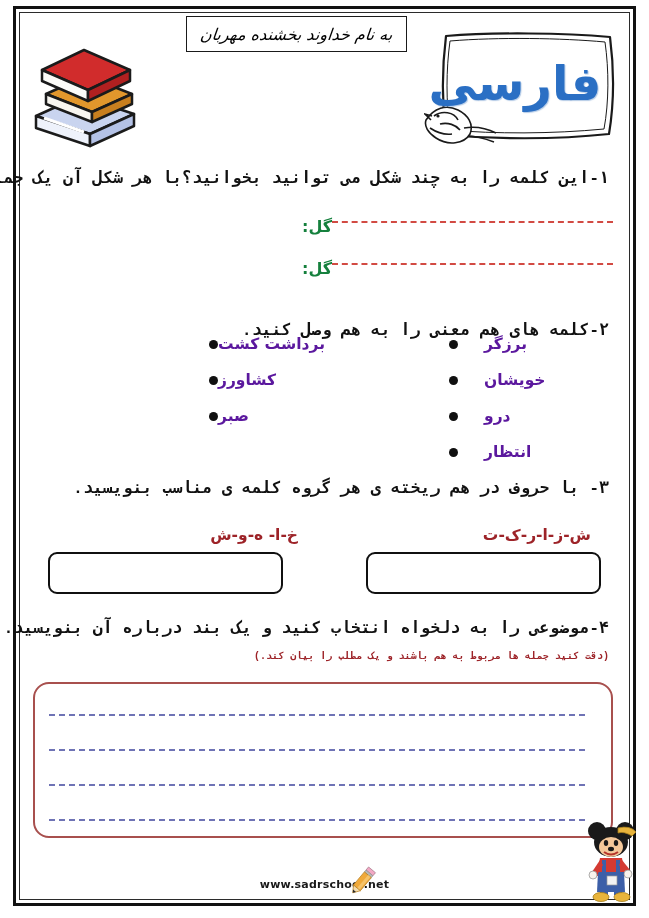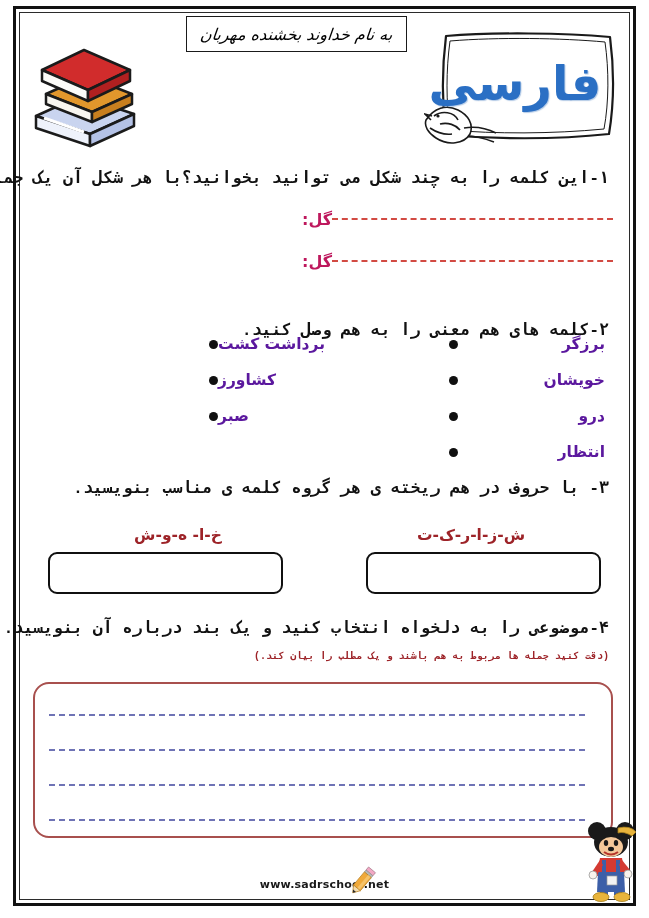--- a/index.html
+++ b/index.html
@@ -118,23 +118,24 @@
   .ans-row {
     position: absolute;
     display: flex;
     flex-direction: row-reverse;
     align-items: center;
     direction: rtl;
   }
   .ans-label {
     font-size: 16px;
     font-weight: bold;
-    color: #be185d;
+    color: #15803d;
     margin-left: 2px;
     white-space: nowrap;
+    margin-top: 7px;
   }
   .dash-line-red {
     flex: 1;
     height: 0;
     border-top: 2px dashed #d24a43;
     margin-bottom: 2px;
   }
 
   
   .match-area {
@@ -145,21 +146,21 @@
     display: flex;
     flex-direction: row;
     align-items: center;
     height: 36px;
   }
   .cell-right, .cell-left {
     display: flex;
     flex-direction: row;
     align-items: center;
   }
-  .cell-right { width: 160px; justify-content: space-between; }
+  .cell-right { width: 160px; justify-content: flex-end; }
   .cell-left  { width: 200px; justify-content: flex-end; }
   .mword {
     font-size: 15.5px;
     font-weight: bold;
     color: #5b189e;
     white-space: nowrap;
   }
   .bullet {
     width: 9px;
     height: 9px;
@@ -173,21 +174,20 @@
   .gap-mid { width: 36px; }
 
   
   .letters {
     position: absolute;
     font-size: 15.5px;
     font-weight: bold;
     color: #9d2328;
     direction: rtl;
     white-space: nowrap;
-    text-align: center;
   }
   .answer-box {
     position: absolute;
     border: 2px solid #101010;
     border-radius: 9px;
     background: #ffffff;
     box-sizing: border-box;
   }
 
   

